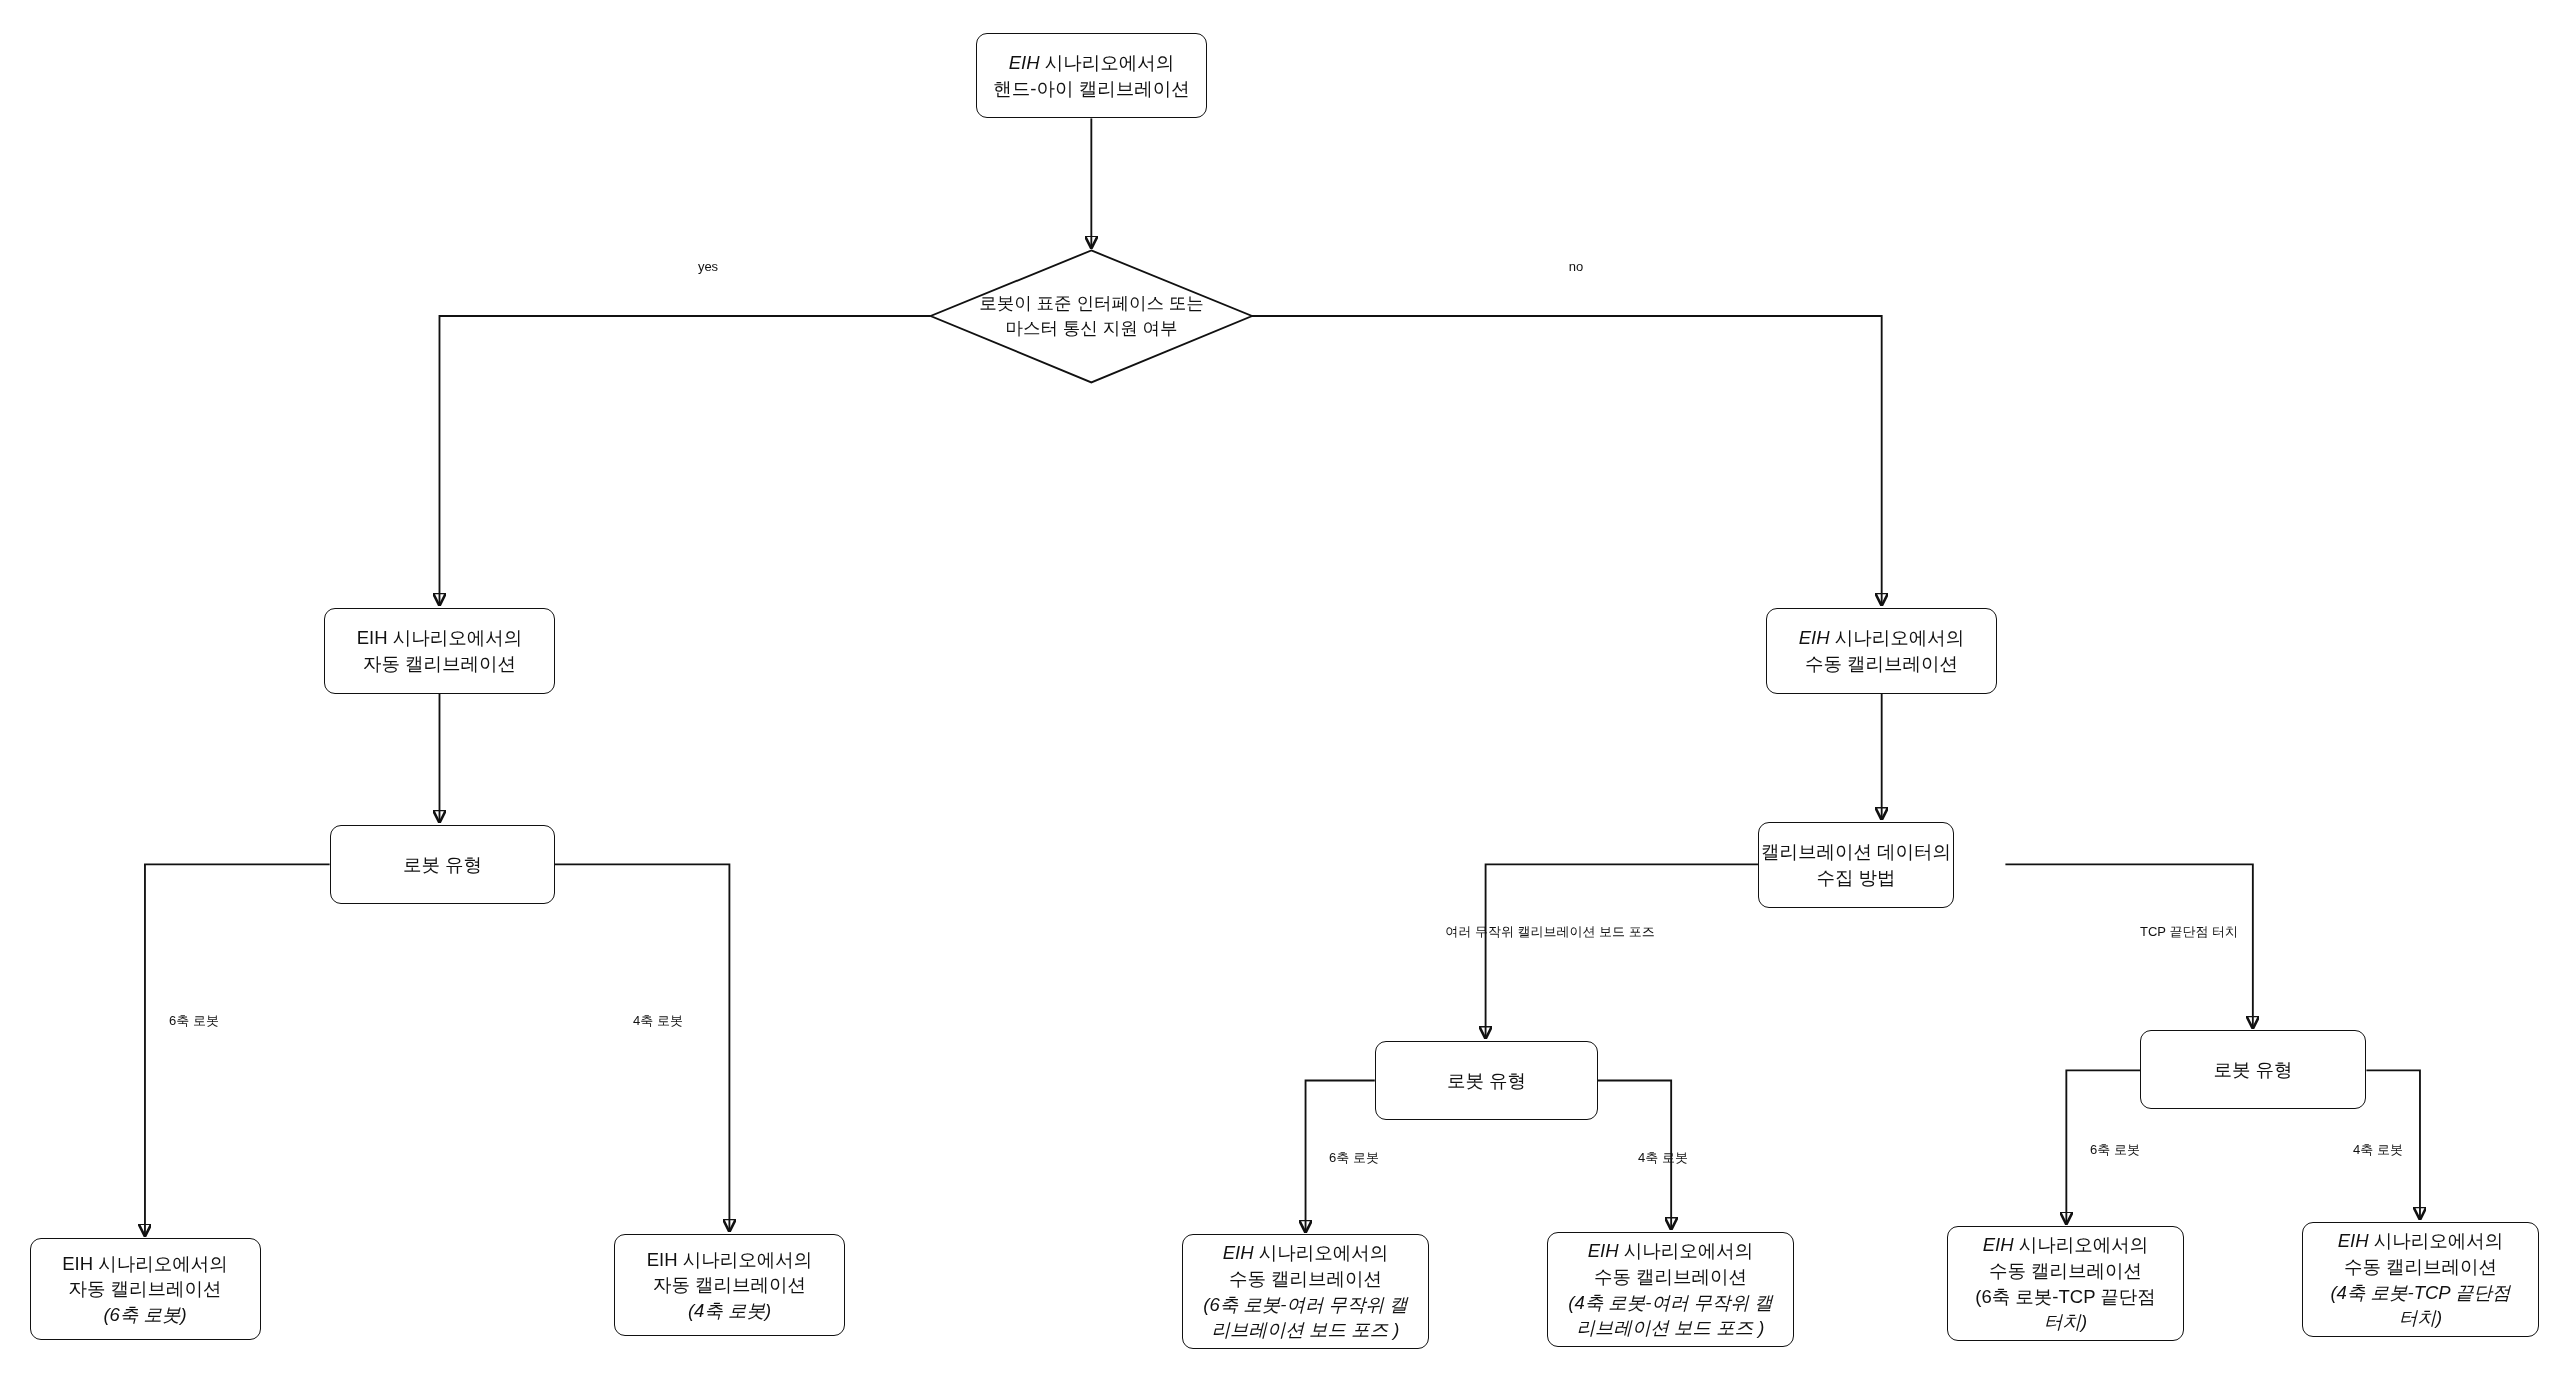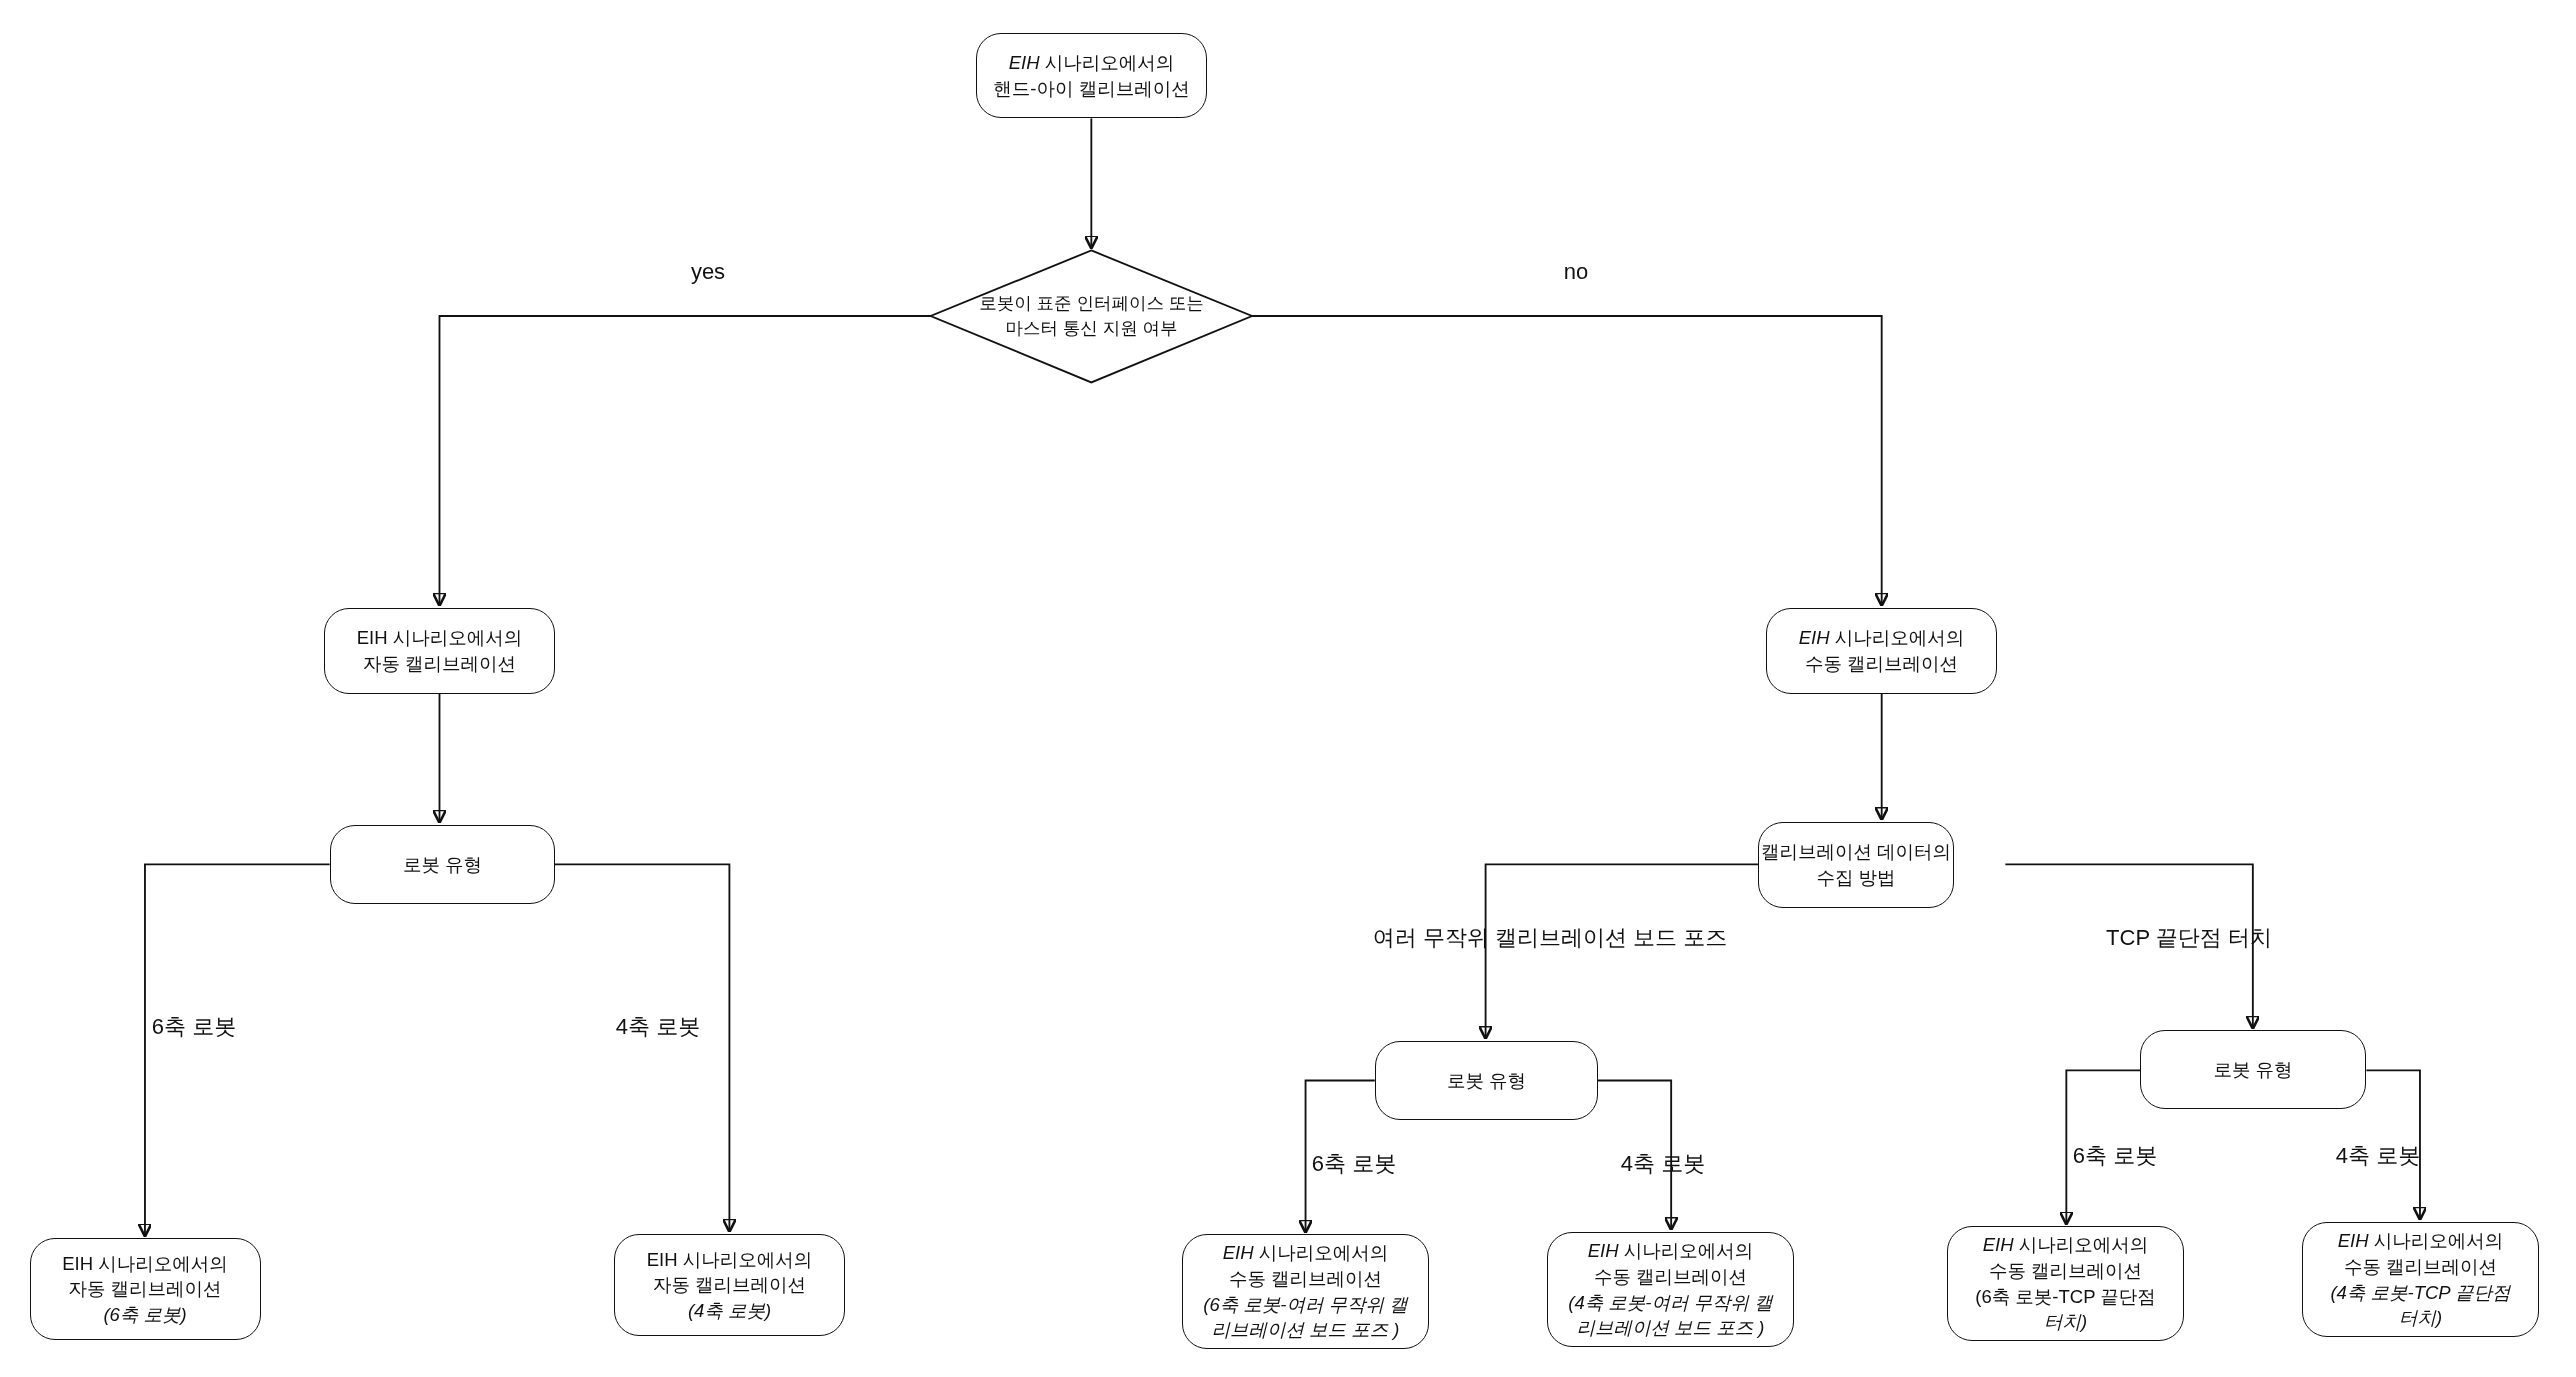--- a/index.html
+++ b/index.html
@@ -12,37 +12,37 @@
     color:#111111;
     overflow:hidden;
   }
   .edges{position:absolute;left:0;top:0;z-index:0;}
   .edges path{fill:none;stroke:#111111;stroke-width:2;}
   .edges polygon{fill:#ffffff;stroke:#111111;stroke-width:2;}
   .node{
     position:absolute;z-index:1;
     background:#ffffff;
     border:1.8px solid #111111;
-    border-radius:25px;
+    border-radius:11px;
     display:flex;flex-direction:column;
     align-items:center;justify-content:center;
     text-align:center;
     font-size:18.5px;line-height:1.38;
     padding:3.7px 5.5px;box-sizing:border-box;
   }
   .diamond-text{
     position:absolute;z-index:1;
     display:flex;flex-direction:column;
     align-items:center;justify-content:center;
     font-size:17.5px;line-height:1.45;
   }
   .nline{white-space:nowrap;}
   .elabel{
     position:absolute;z-index:1;
-    font-size:22px;white-space:nowrap;
+    font-size:13px;white-space:nowrap;
     transform:translateX(-50%);
   }
 </style>
 </head>
 <body>
 
 <div class="canvas">
 
   <svg class="edges" width="2576" height="1378" viewBox="0 0 2790 1492" xmlns="http://www.w3.org/2000/svg">
     <defs>

